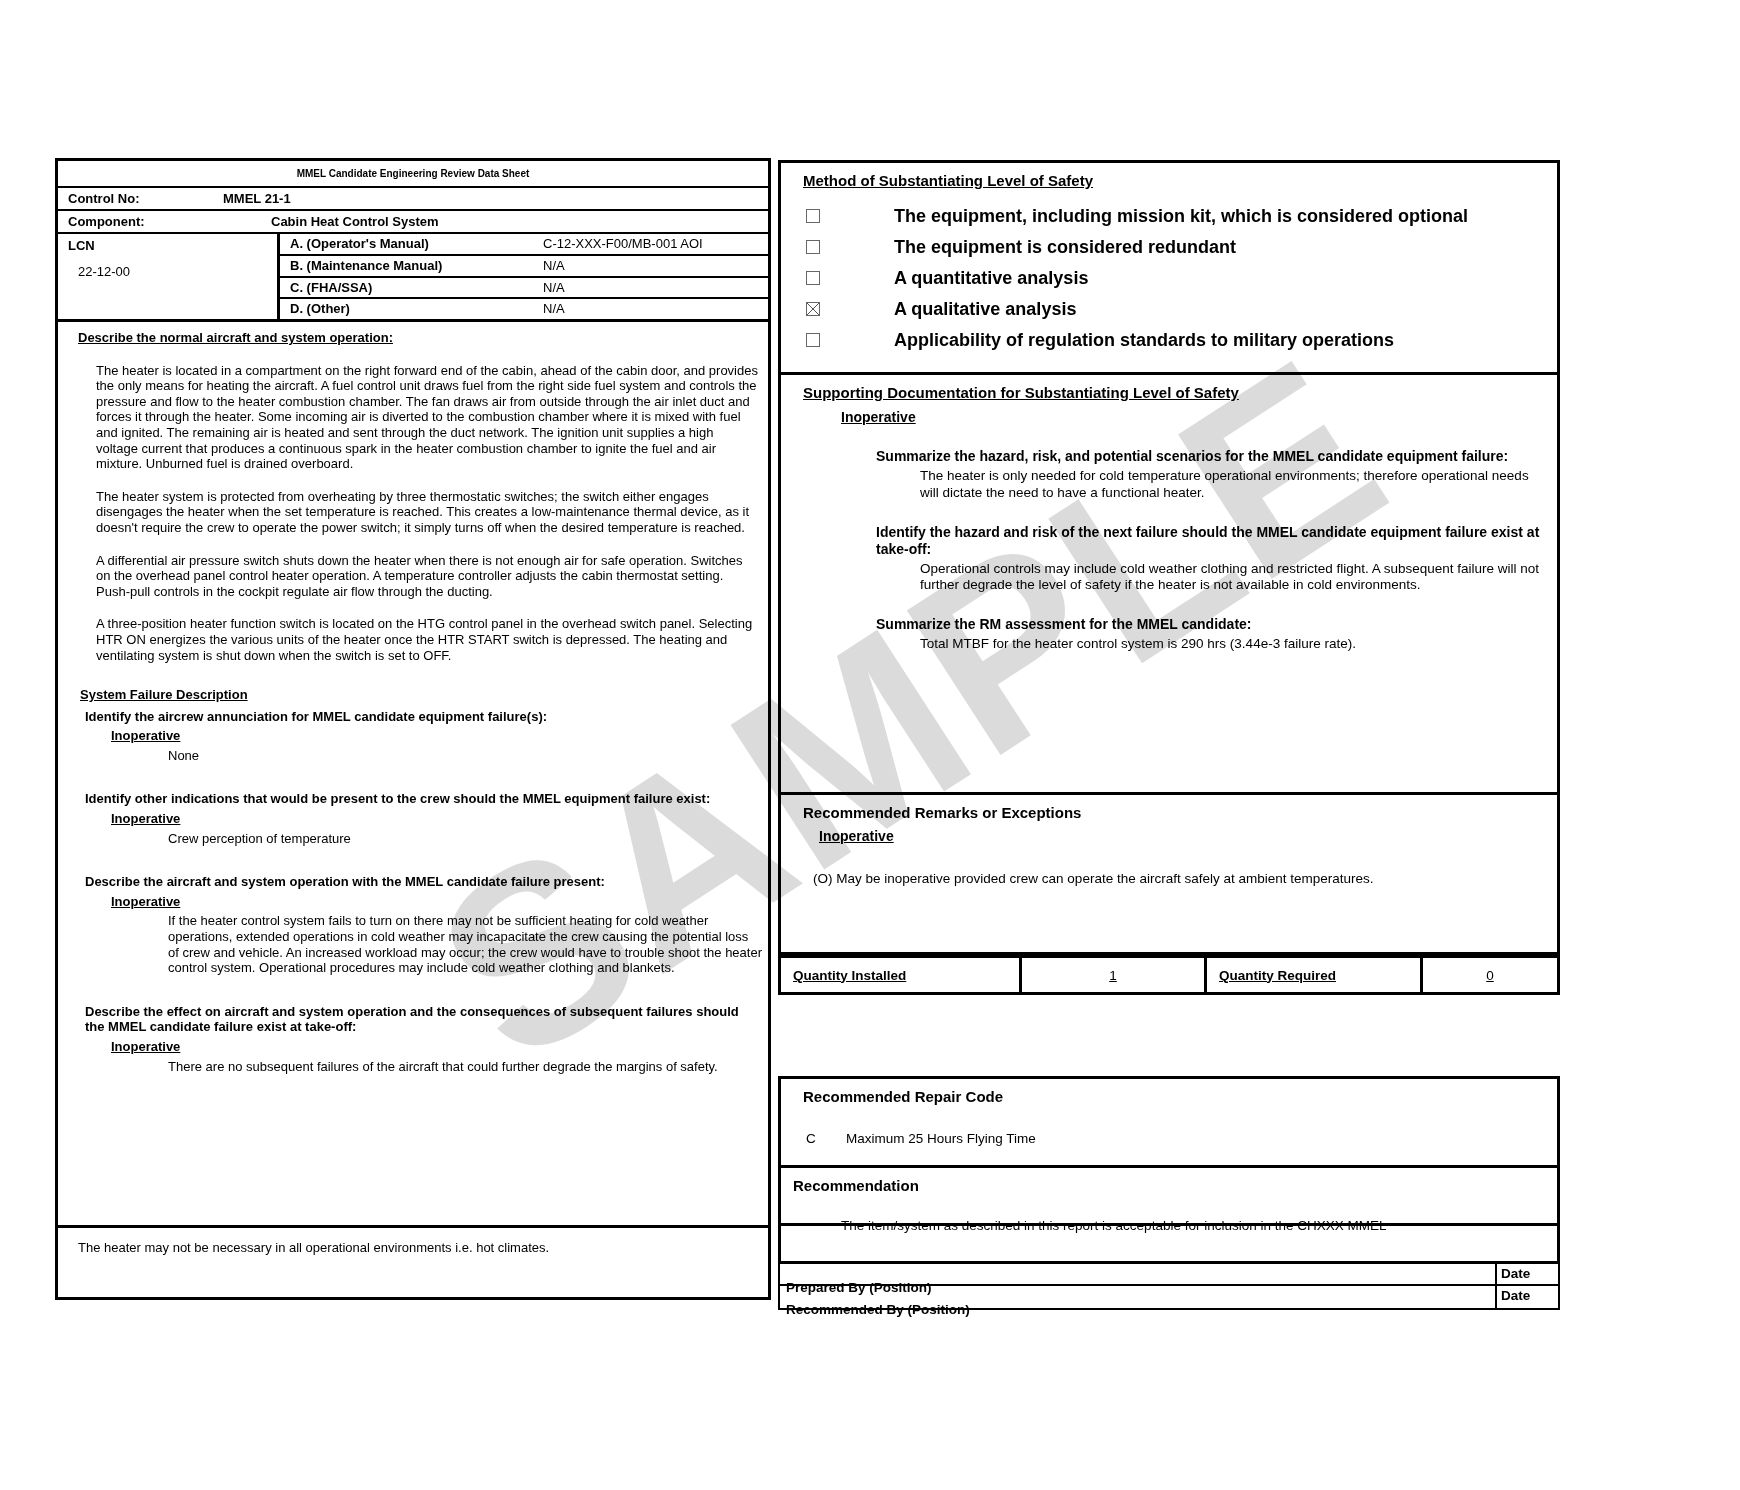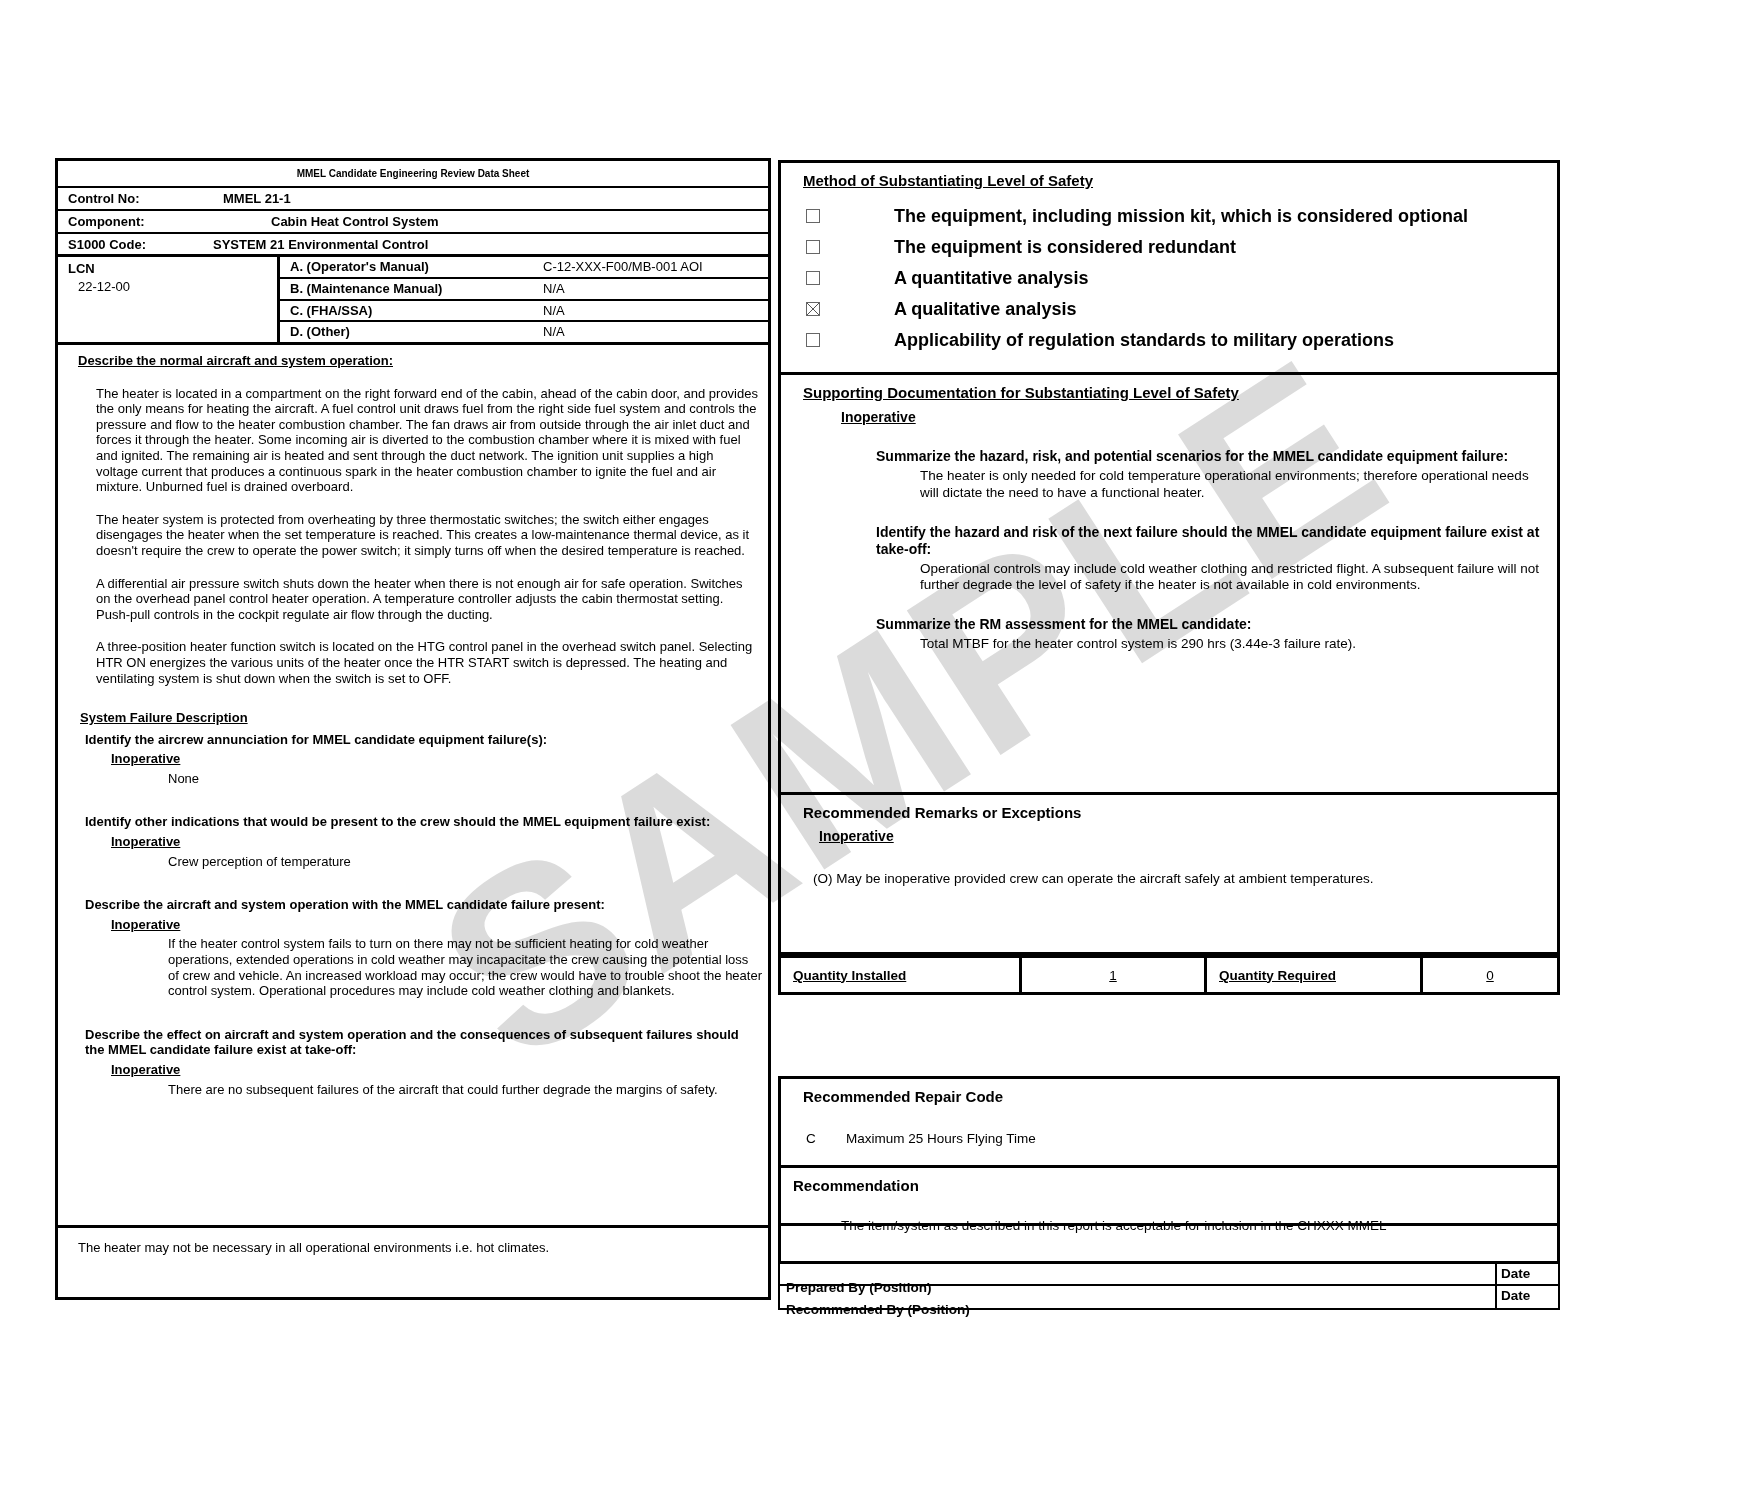--- a/index.html
+++ b/index.html
@@ -24,21 +24,21 @@
   .row { position:relative; border-bottom:2px solid #000; flex:0 0 auto; }
   .row.title { height:27px; display:flex; align-items:center; justify-content:center; font-weight:bold; font-size:10px; }
   .row.kv { height:23px; }
   .row.kv .lbl { position:absolute; left:10px; top:3px; font-weight:bold; }
   .row.kv .val { position:absolute; top:3px; font-weight:bold; }
   .row.s1000 { border-bottom:3px solid #000; }
 
   .lcn-block { height:88px; display:flex; flex:0 0 auto; border-bottom:3px solid #000; }
   .lcn-cell { width:222px; border-right:3px solid #000; padding:4px 0 0 10px; }
   .lcn-cell .lcn-label { font-weight:bold; }
-  .lcn-cell .lcn-value { padding-left:10px; margin-top:2px; }
+  .lcn-cell .lcn-value { padding-left:10px; margin-top:10px; }
   .ref-table { flex:1; display:flex; flex-direction:column; }
   .ref-row { flex:1; border-bottom:2px solid #000; position:relative; display:flex; align-items:center; }
   .ref-row:last-child { border-bottom:none; }
   .ref-label { font-weight:bold; padding-left:10px; width:255px; }
   .ref-value { padding-left:8px; }
 
   .describe-cell { flex:1 1 auto; position:relative; overflow:hidden; }
   .h-underline { font-weight:bold; text-decoration:underline; }
   .describe-cell > .main-heading { padding:8px 0 0 20px; }
   .np { margin:17px 10px 0 38px; }
@@ -110,24 +110,20 @@
     <div class="row kv">
       <span class="lbl">Control No:</span>
       <span class="val" style="left:165px">MMEL 21-1</span>
     </div>
 
     <div class="row kv">
       <span class="lbl">Component:</span>
       <span class="val" style="left:213px">Cabin Heat Control System</span>
     </div>
 
-    <div class="row kv s1000">
-      <span class="lbl">S1000 Code:</span>
-      <span class="val" style="left:155px">SYSTEM 21 Environmental Control</span>
-    </div>
 
     <div class="lcn-block">
       <div class="lcn-cell">
         <div class="lcn-label">LCN</div>
         <div class="lcn-value">22-12-00</div>
       </div>
       <div class="ref-table">
         <div class="ref-row">
           <span class="ref-label">A. (Operator's Manual)</span>
           <span class="ref-value">C-12-XXX-F00/MB-001 AOI</span>

